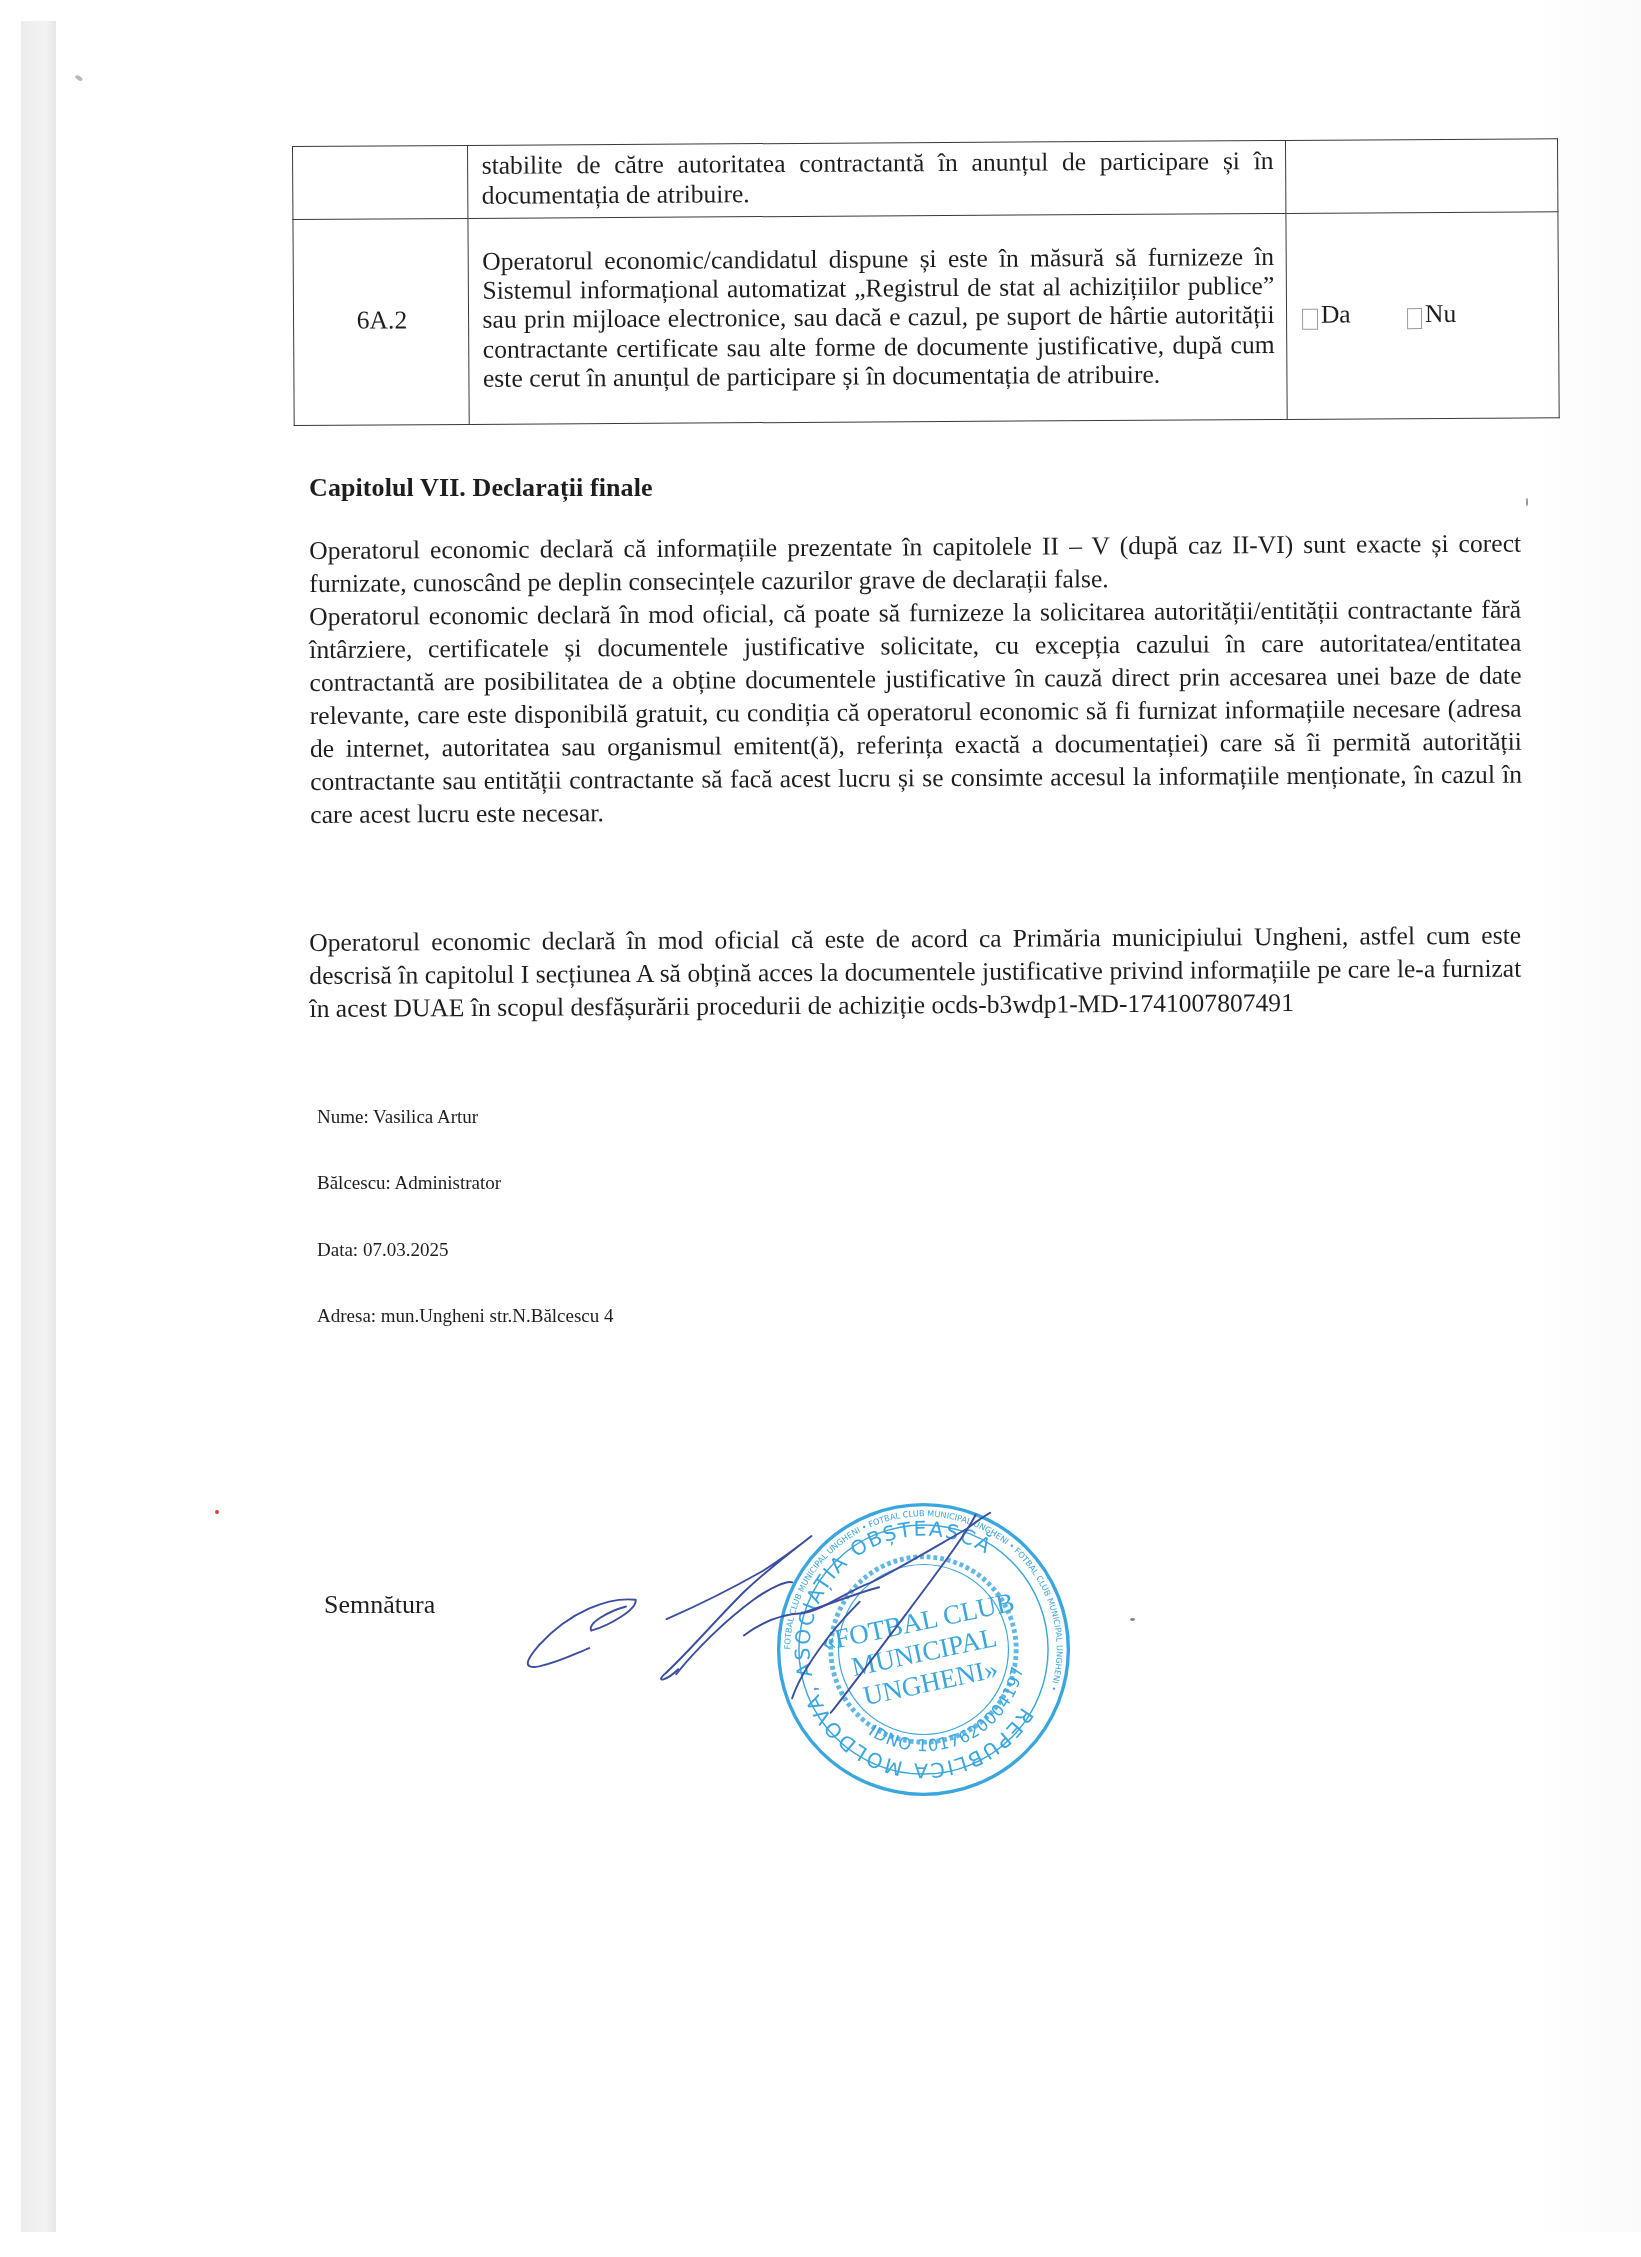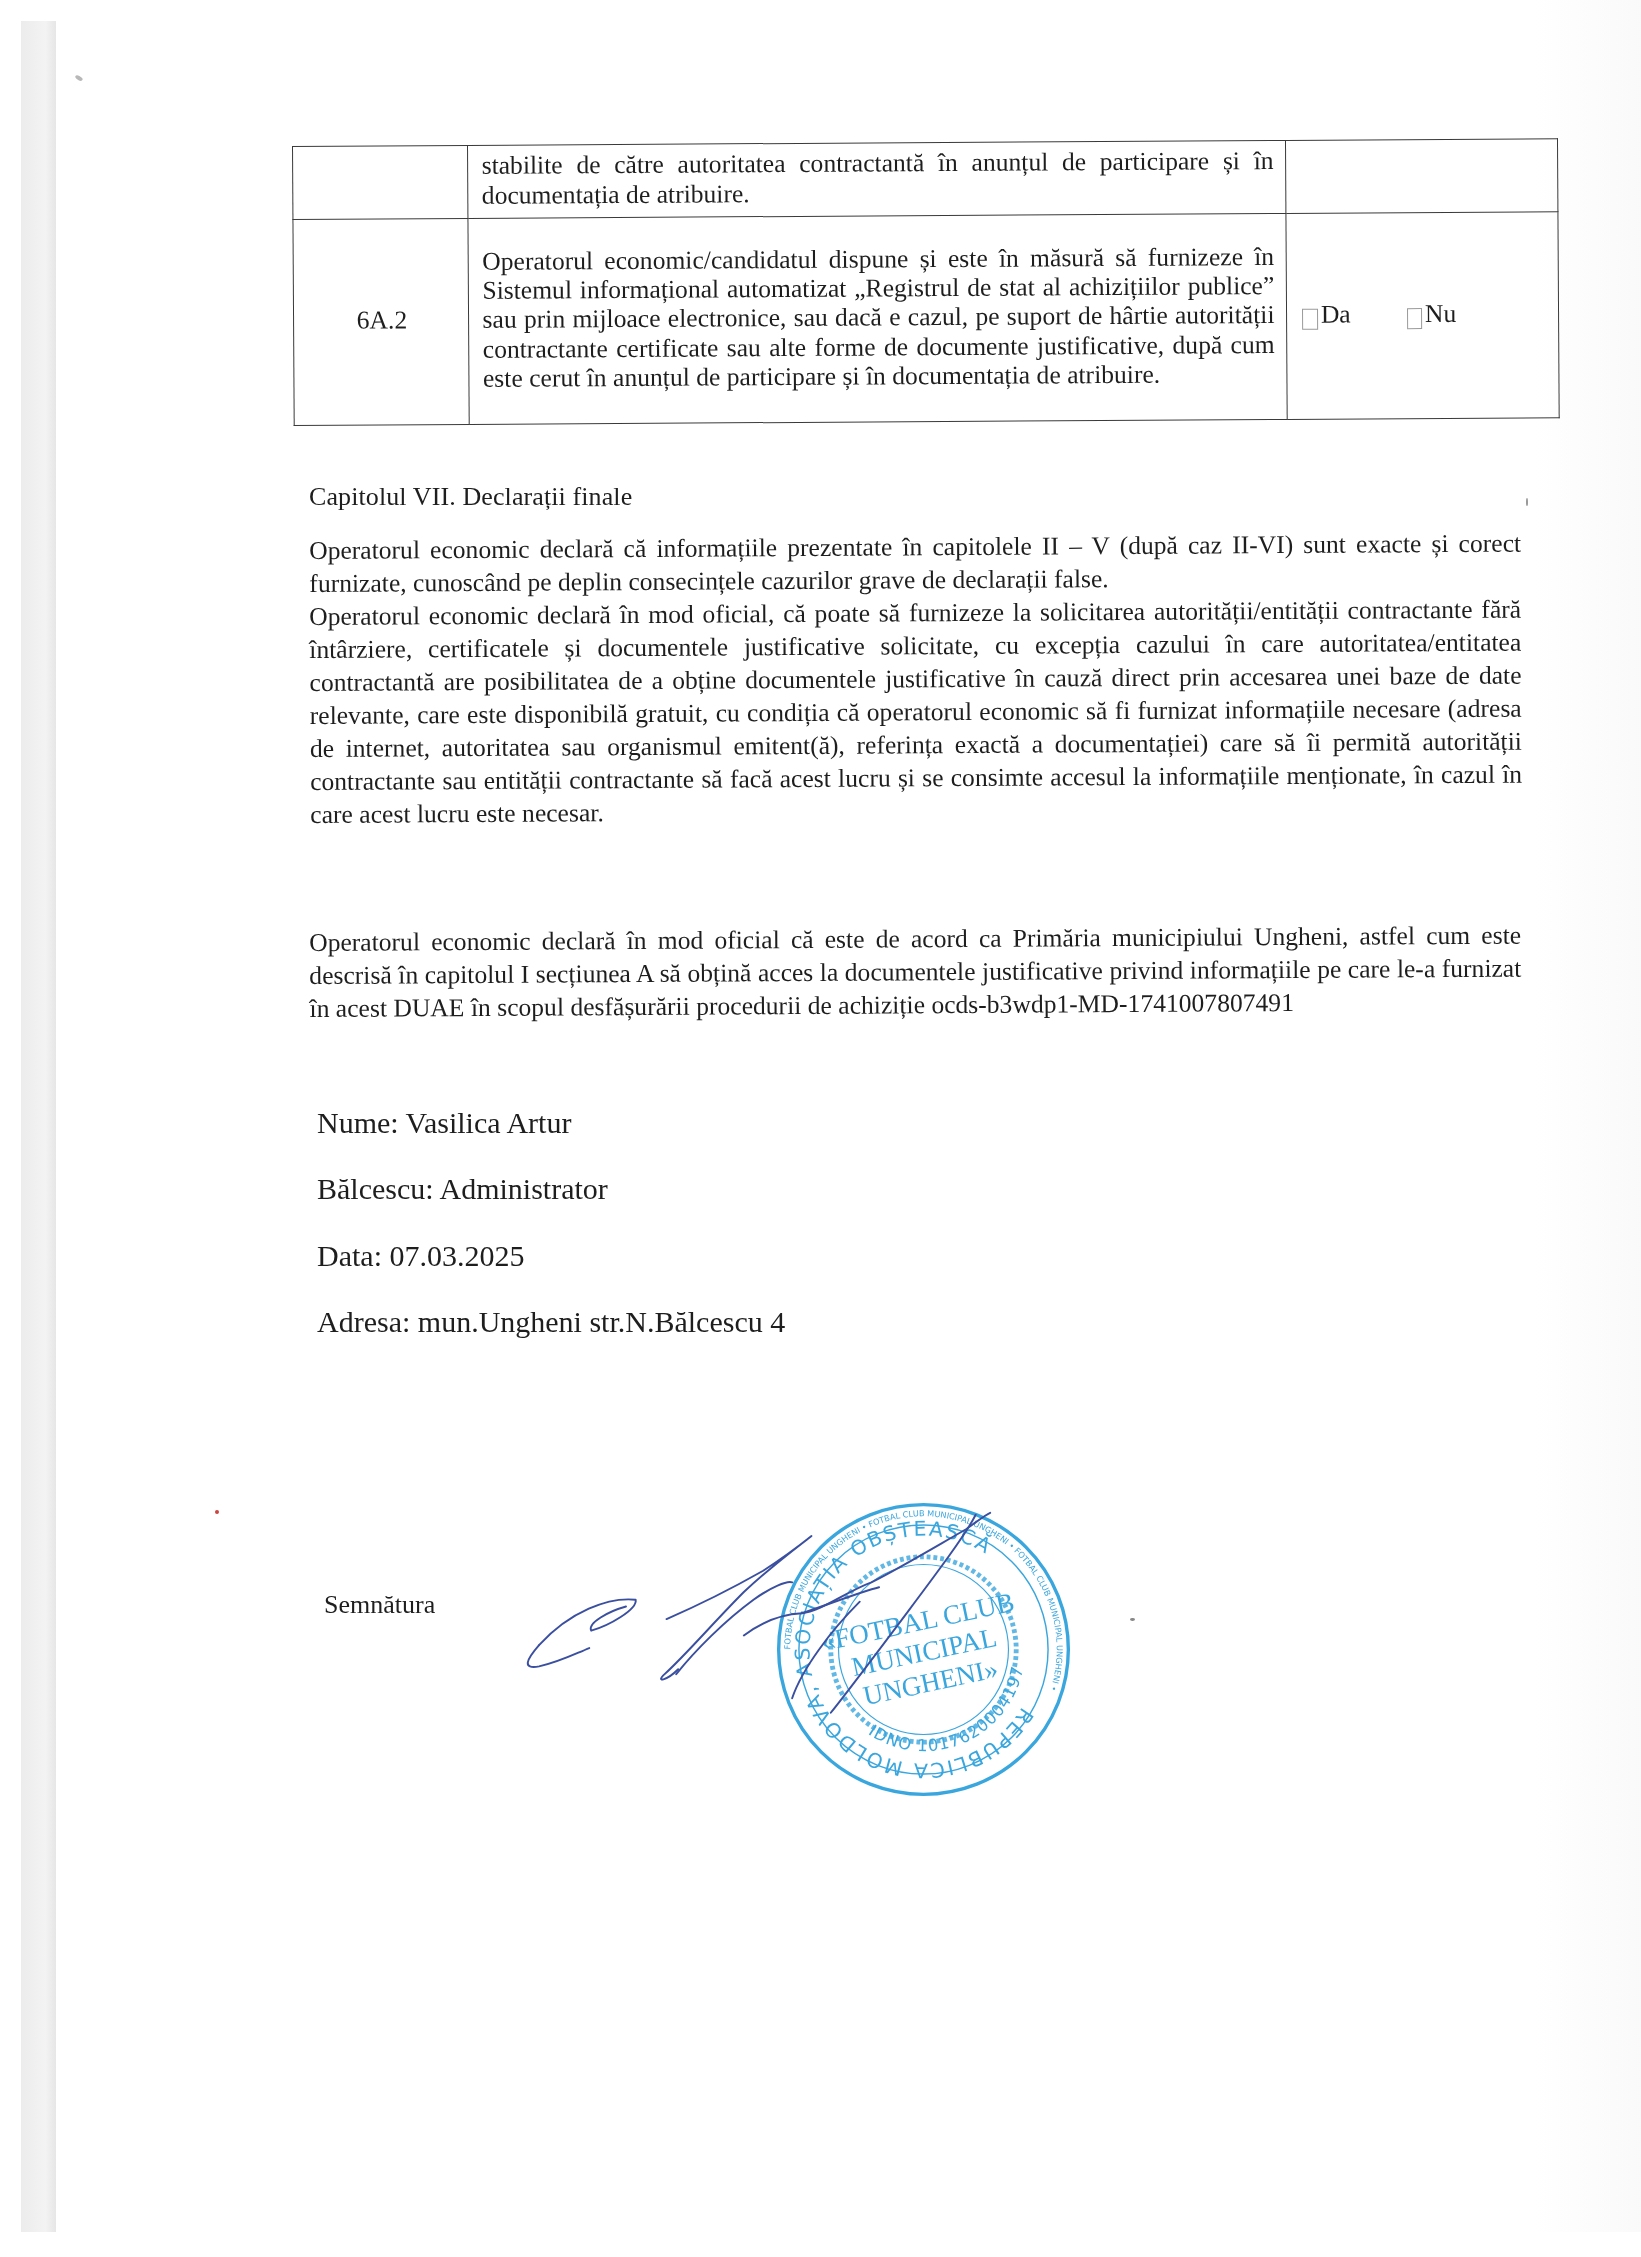--- a/index.html
+++ b/index.html
@@ -40,33 +40,33 @@
     .options { display: flex; align-items: center; gap: 56px; padding-left: 1.9px; }
     .opt { display: inline-flex; align-items: flex-end; font-size: 25.6px; }
     .checkbox {
       display: inline-block; width: 13.5px; height: 19.3px;
       border: 1px solid #9a9a9a; margin-right: 2.9px; background: #fff;
     }
 
     
     .heading {
       position: absolute; left: 309px; top: 465px;
-      font-weight: normal; font-size: 26px; letter-spacing: 0.1px; margin-top: 9px;
+      font-weight: bold; font-size: 26px; letter-spacing: 0.1px;
     }
     .para {
       position: absolute; left: 309px; width: 1212px;
       font-size: 25.6px; line-height: 33px;
       text-align: justify; text-align-last: left;
       transform: rotate(-0.35deg); transform-origin: left top;
     }
     .p1 { top: 526px; }
     .p2 { top: 592px; }
     .p3 { top: 918px; }
     .field {
-      position: absolute; left: 317px; font-size: 30px;
+      position: absolute; left: 317px; font-size: 19px;
     }
     .f-name { top: 1098px; }
     .f-func { top: 1164px; }
     .f-date { top: 1231px; }
     .f-addr { top: 1297px; }
     .sign-label { position: absolute; left: 324px; top: 1582px; font-size: 26px; }
 
     .stamp { position: absolute; left: 769px; top: 1487px; width: 309px; height: 309px; }
     .signature { position: absolute; left: 512px; top: 1468px; width: 483px; height: 290px; }
     .speck { position: absolute; background: #555; border-radius: 50%; }

